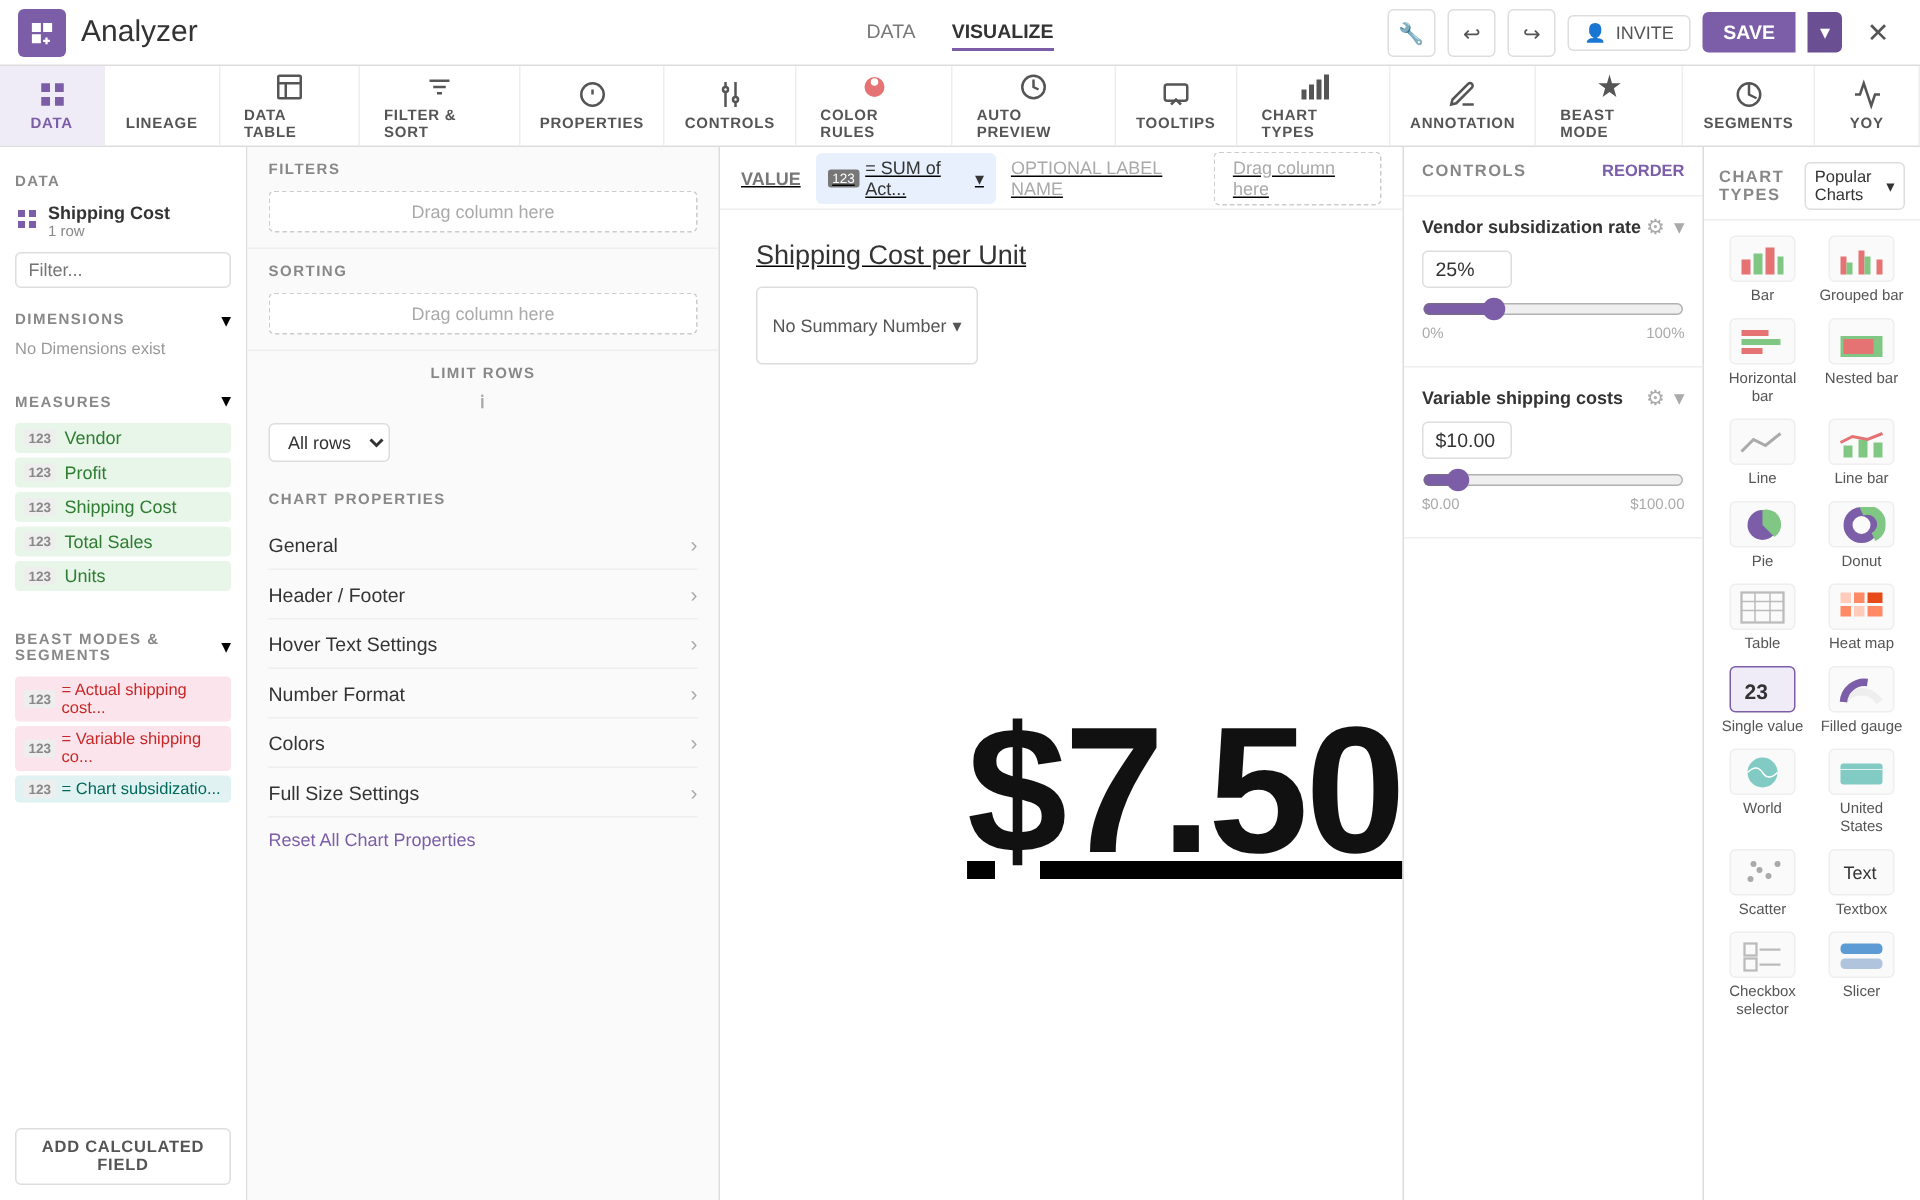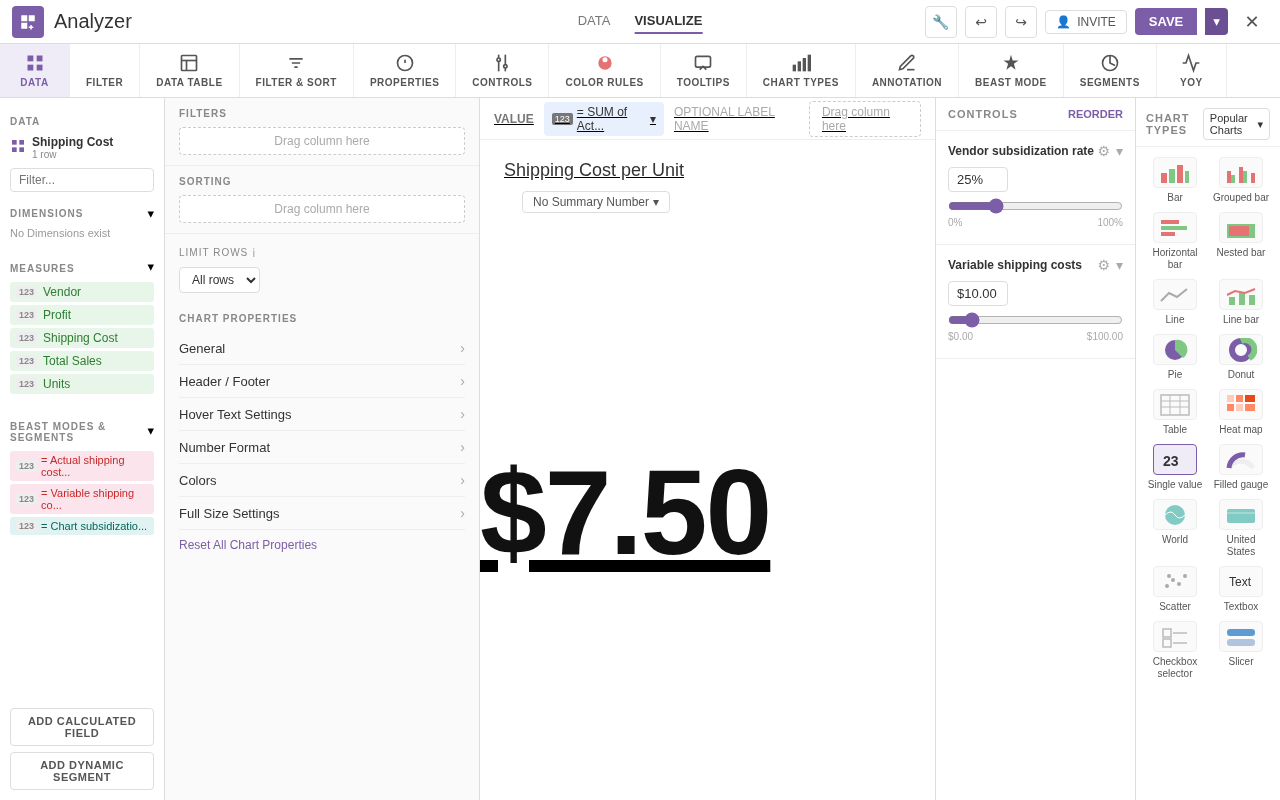--- a/index.html
+++ b/index.html
@@ -66,22 +66,22 @@
     .value-label { font-size: 12px; font-weight: 600; color: #777; }
     .value-chip { display: flex; align-items: center; gap: 4px; background: #e8f0fe; border-radius: 4px; padding: 3px 8px; font-size: 12px; color: #333; }
     .value-chip .badge { background: #777; color: white; border-radius: 2px; padding: 1px 3px; font-size: 9px; }
     .optional-label { font-size: 12px; color: #aaa; }
     .drag-zone { border: 1px dashed #ccc; border-radius: 4px; padding: 3px 12px; font-size: 12px; color: #aaa; }
 
     
     .chart-area { flex: 1; display: flex; flex-direction: column; background: #fff; }
     .chart-title { font-size: 18px; color: #333; padding: 20px 24px 10px; font-weight: 400; }
     .chart-summary { padding: 0 24px 10px; }
-    .summary-chip { display: flex; align-items: center; gap: 4px; border: 1px solid #ddd; border-radius: 4px; padding: 3px 10px; font-size: 12px; color: #555; cursor: pointer; display: inline-flex; margin-left: 18px; }
-    .chart-main { flex: 1; display: flex; align-items: center; justify-content: flex-start; }
+    .summary-chip { display: flex; align-items: center; gap: 4px; border: 1px solid #ddd; border-radius: 4px; padding: 18px 10px; font-size: 12px; color: #555; cursor: pointer; display: inline-flex; }
+    .chart-main { flex: 1; display: flex; align-items: center; justify-content: flex-end; }
     .chart-value { font-size: 120px; font-weight: 700; color: #111; letter-spacing: -2px; }
 
     
     .controls-panel { width: 200px; background: #fff; border-left: 1px solid #ddd; display: flex; flex-direction: column; overflow-y: auto; }
     .controls-header { display: flex; align-items: center; justify-content: space-between; padding: 10px 12px; border-bottom: 1px solid #eee; }
     .controls-title { font-size: 11px; font-weight: 700; color: #888; letter-spacing: 1px; }
     .reorder-btn { font-size: 11px; color: #7b5ea7; cursor: pointer; font-weight: 600; }
     .control-block { padding: 12px; border-bottom: 1px solid #eee; }
     .control-block-header { display: flex; align-items: center; justify-content: space-between; margin-bottom: 8px; }
     .control-block-title { font-size: 12px; font-weight: 600; color: #333; }
@@ -98,21 +98,21 @@
     .chart-types-dropdown { border: 1px solid #ddd; border-radius: 4px; padding: 3px 6px; font-size: 11px; color: #333; cursor: pointer; display: flex; align-items: center; gap: 4px; }
     .chart-grid { display: grid; grid-template-columns: 1fr 1fr; gap: 8px; padding: 10px; }
     .chart-type-item { display: flex; flex-direction: column; align-items: center; gap: 4px; cursor: pointer; }
     .chart-type-icon { width: 44px; height: 31px; border-radius: 4px; border: 1px solid #eee; display: flex; align-items: center; justify-content: center; background: #fafafa; }
     .chart-type-label { font-size: 10px; color: #555; text-align: center; line-height: 1.2; }
     .chart-type-item.active .chart-type-icon { border-color: #7b5ea7; background: #f0ecf7; }
 
     
     .sorting-section { padding: 10px 14px; border-bottom: 1px solid #eee; }
     .limit-section { padding: 10px 14px; }
-    .limit-label { font-size: 10px; font-weight: 400; color: #888; letter-spacing: 1px; margin-bottom: 6px; display: flex; align-items: center; gap: 4px; }
+    .limit-label { font-size: 10px; font-weight: 700; color: #888; letter-spacing: 1px; margin-bottom: 6px; display: flex; align-items: center; gap: 4px; flex-direction: column; }
     .limit-select { border: 1px solid #ddd; border-radius: 4px; padding: 4px 8px; font-size: 12px; color: #333; background: #fff; }
   </style>
 </head>
 <body>
 
 <div class="top-bar">
   <div class="app-icon">
     <svg viewBox="0 0 24 24" width="18" height="18">
         <path d="M3 3h8v8H3zm10 0h8v8h-8zM3 13h8v8H3zm10 5h2v-2h2v2h2v2h-2v2h-2v-2h-2z"></path>
       </svg>
@@ -143,21 +143,21 @@
         <rect x="14" y="3" width="7" height="7"></rect>
         <rect x="3" y="14" width="7" height="7"></rect>
         <rect x="14" y="14" width="7" height="7"></rect>
       </svg>
     <span class="toolbar-label">DATA</span>
   </div>
   <div class="toolbar-item">
     <svg viewBox="0 0 24 24" fill="currentColor">
         <path d="M4 6h16M4 12h16M4 18h8"></path>
       </svg>
-    <span class="toolbar-label">FILTER</span>
+    <span class="toolbar-label">LINEAGE</span>
   </div>
   <div class="toolbar-item">
     <svg viewBox="0 0 24 24" fill="none" stroke="currentColor" stroke-width="2">
         <rect x="3" y="3" width="18" height="18" rx="1"></rect>
         <line x1="3" y1="9" x2="21" y2="9"></line>
         <line x1="9" y1="9" x2="9" y2="21"></line>
       </svg>
     <span class="toolbar-label">DATA TABLE</span>
   </div>
   <div class="toolbar-item">
@@ -184,20 +184,27 @@
         <line x1="16" y1="18" x2="16" y2="22"></line>
       </svg>
     <span class="toolbar-label">CONTROLS</span>
   </div>
   <div class="toolbar-item">
     <svg viewBox="0 0 24 24" fill="currentColor">
         <circle cx="12" cy="12" r="8" fill="#e57373"></circle>
         <circle cx="12" cy="8" r="3" fill="#fff"></circle>
       </svg>
     <span class="toolbar-label">COLOR RULES</span>
+  </div>
+  <div class="toolbar-item">
+    <svg viewBox="0 0 24 24" fill="none" stroke="currentColor" stroke-width="2">
+        <circle cx="12" cy="12" r="9"></circle>
+        <path d="M12 6v6l4 2"></path>
+      </svg>
+    <span class="toolbar-label">AUTO PREVIEW</span>
   </div>
   <div class="toolbar-item">
     <svg viewBox="0 0 24 24" fill="none" stroke="currentColor" stroke-width="2">
         <rect x="3" y="4" width="18" height="13" rx="2"></rect>
         <path d="M8 20l4-4 4 4"></path>
       </svg>
     <span class="toolbar-label">TOOLTIPS</span>
   </div>
   <div class="toolbar-item">
     <svg viewBox="0 0 24 24" fill="currentColor">
@@ -303,21 +310,20 @@
         <span>= Variable shipping co...</span>
       </div>
       <div class="beast-item teal">
         <span class="measure-badge">123</span>
         <span>= Chart subsidizatio...</span>
       </div>
     </div>
 
     <div class="sidebar-bottom">
       <button class="sidebar-btn">ADD CALCULATED FIELD</button>
-      <button class="sidebar-btn">ADD DYNAMIC SEGMENT</button>
     </div>
   </div>
 
   <div class="middle-panel">
     <div class="filters-section">
       <div class="panel-section-title">FILTERS</div>
       <div class="drop-zone">Drag column here</div>
     </div>
 
     <div class="sorting-section">

